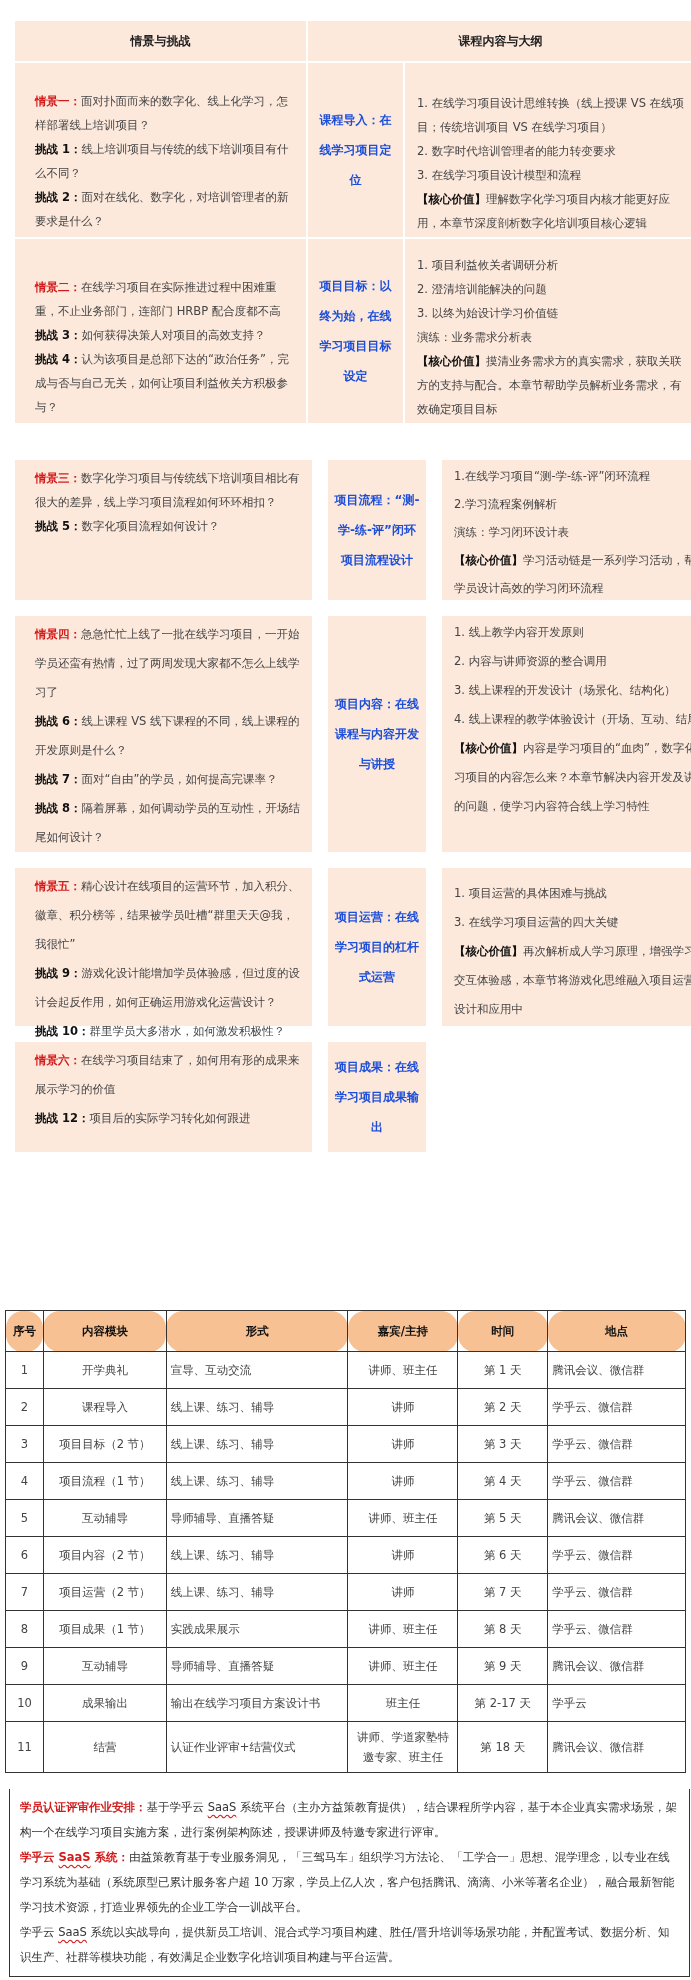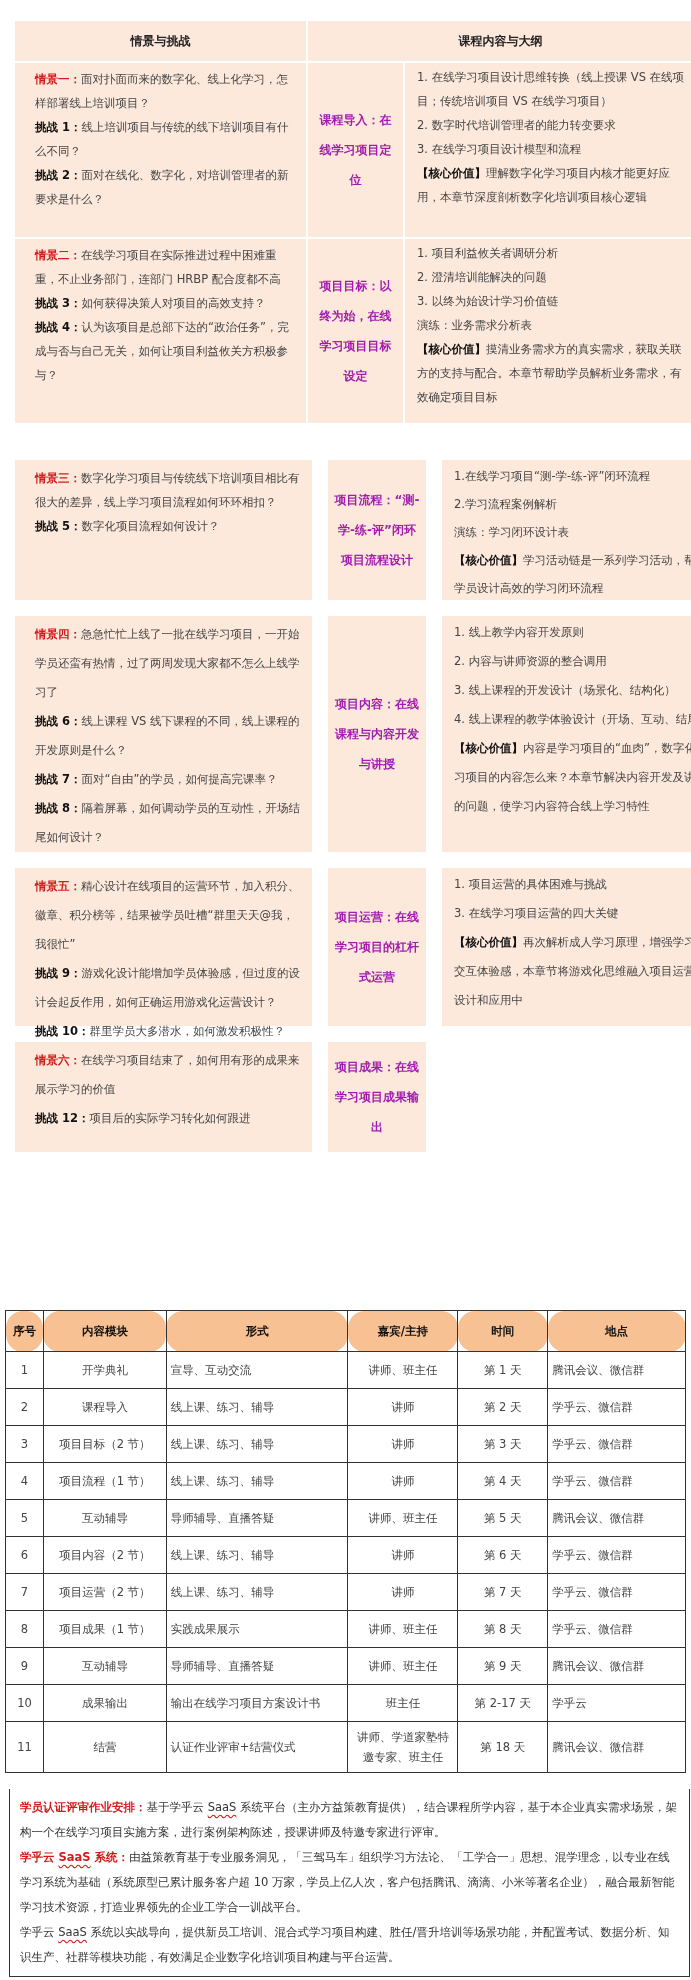--- a/index.html
+++ b/index.html
@@ -1,26 +1,26 @@
 <!DOCTYPE html>
 <html><head>
 <meta charset="utf-8">
 <style>
   html, body { margin:0; padding:0; background:#ffffff; }
   body { width:691px; height:1980px; position:relative; overflow:hidden;
          font-family:"DejaVu Sans", "Liberation Sans", sans-serif; color:#333; }
   .grid { position:absolute; display:grid; }
   .cell { background:#fde9dc; box-sizing:border-box; font-size:11.5px; line-height:24px; color:#444; }
   .hdr { font-weight:bold; color:#222; display:flex; align-items:center; justify-content:center; font-size:12px; }
-  .mid { font-weight:bold; color:#a21caf; display:flex; align-items:center; justify-content:center; text-align:center; font-size:12px; line-height:30px; padding:0 6px; }
+  .mid { font-weight:bold; color:#1d4ed8; display:flex; align-items:center; justify-content:center; text-align:center; font-size:12px; line-height:30px; padding:0 6px; }
   .left { padding:4px 10px 4px 20px; }
   .right { padding:2px 8px 2px 12px; }
   .red { color:#d21b1b; font-weight:bold; }
   .bk { color:#111; font-weight:bold; }
-  .vcenter { display:flex; flex-direction:column; justify-content:flex-start; }
+  .vcenter { display:flex; flex-direction:column; justify-content:flex-end; }
 
   
   table.sched { position:absolute; left:5px; top:1310px; width:681px; border-collapse:collapse; font-size:11.5px; }
   table.sched th, table.sched td { border:1px solid #333; height:36px; padding:0 4px; color:#444; }
   table.sched th { background:#f8c193; font-weight:bold; color:#111; text-align:center; height:40px;border-radius:17px; }
   table.sched td.c { text-align:center; }
   table.sched td.tall { height:50px; }
   .notes { position:absolute; left:9px; top:1789px; width:681px; box-sizing:border-box; border:1px solid #333; border-top:none;
            padding:6px 10px; font-size:11.5px; line-height:25px; color:#333; }
   .wavy { text-decoration:underline wavy #d21b1b; text-underline-offset:3px; }

